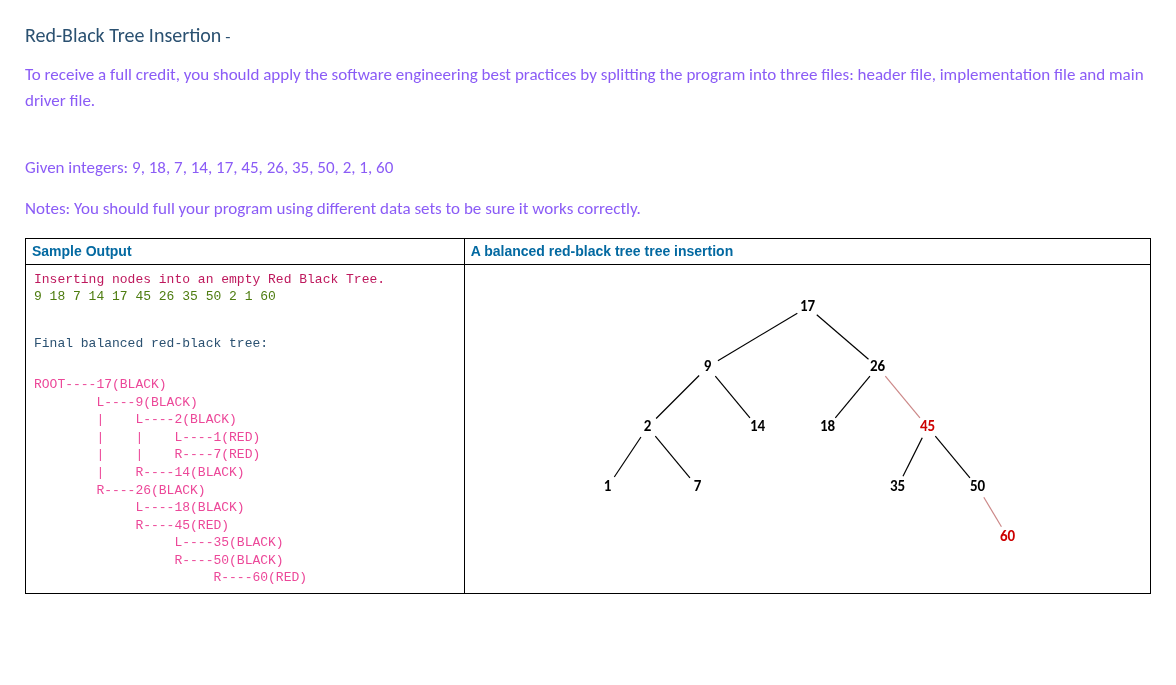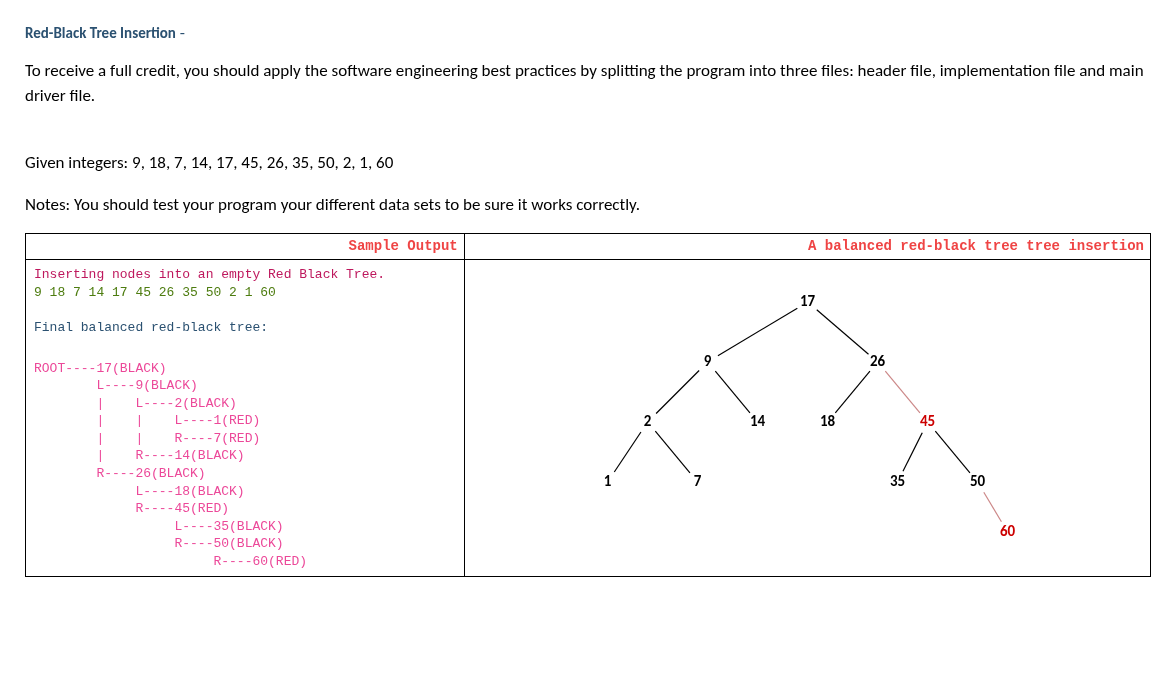--- a/index.html
+++ b/index.html
@@ -6,69 +6,69 @@
       font-family: Calibri, 'Segoe UI', Arial, sans-serif;
       font-size: 17px;
       color: #2b5171;
       margin: 0;
       padding: 20px 25px;
       line-height: 1.5;
       background: #fff;
       width: 1126px;
     }
     .title {
-      font-weight: bold;
+      font-weight: normal;
       color: #2b5171;
-      font-size: 15px;
+      font-size: 20px;
     }
     .title-suffix {
       font-weight: normal;
     }
     p {
       margin: 12px 0 16px 0;
-      color: #000000;
+      color: #8b5cf6;
     }
     .given-line {
       margin-top: 0;
     }
     .output-table {
       border-collapse: collapse;
       width: 100%;
       margin-top: 10px;
       color: #000;
     }
     .output-table td, .output-table th {
       border: 1px solid #000;
       vertical-align: top;
       padding: 2px 6px;
       font-size: 14px;
     }
     .output-table th {
       font-weight: bold;
-      text-align: right;
-      color: #ef4444;
-      font-family: Liberation Mono, monospace;
+      text-align: left;
+      color: #0369a1;
+      font-family: Liberation Sans, sans-serif;
     }
     .sample-output {
       font-family: Consolas, 'Courier New', monospace;
       font-size: 13px;
       color: #000;
       white-space: pre;
       line-height: 1.35;
       padding: 4px 2px;
     }
     .sample-output .inserting-line {
       color: #be185d;
     }
     .sample-output .data-line {
       color: #4d7c0f;
     }
     .sample-output .final-line {
       color: #2b5171;
-      margin-top: 0;
+      margin-top: 12px;
       display: inline-block;
     }
     .sample-output .tree-block {
       color: #ec4899;
       display: inline-block;
       margin-top: 6px;
     }
     .diagram-cell {
       position: relative;
       height: 310px;
@@ -96,21 +96,21 @@
   <span class="title">Red-Black Tree Insertion</span><span class="title-suffix"> -</span>
 </div>
 
 <p>To receive a full credit, you should apply the software engineering best practices by splitting the program into three files: header file, implementation file and main driver file.</p>
 
 <p>
   <br>
   <span class="given-line">Given integers: 9, 18, 7, 14, 17, 45, 26, 35, 50, 2, 1, 60</span>
 </p>
 
-<p>Notes: You should test your program your different data sets to be sure it works correctly.</p>
+<p>Notes: You should full your program using different data sets to be sure it works correctly.</p>
 
 <table class="output-table">
   <tbody>
       <tr>
     <th style="width:39%;">Sample Output</th>
     <th>A balanced red-black tree tree insertion</th>
   </tr>
   <tr>
     <td>
       <div class="sample-output"><span class="inserting-line">Inserting nodes into an empty Red Black Tree.</span>

